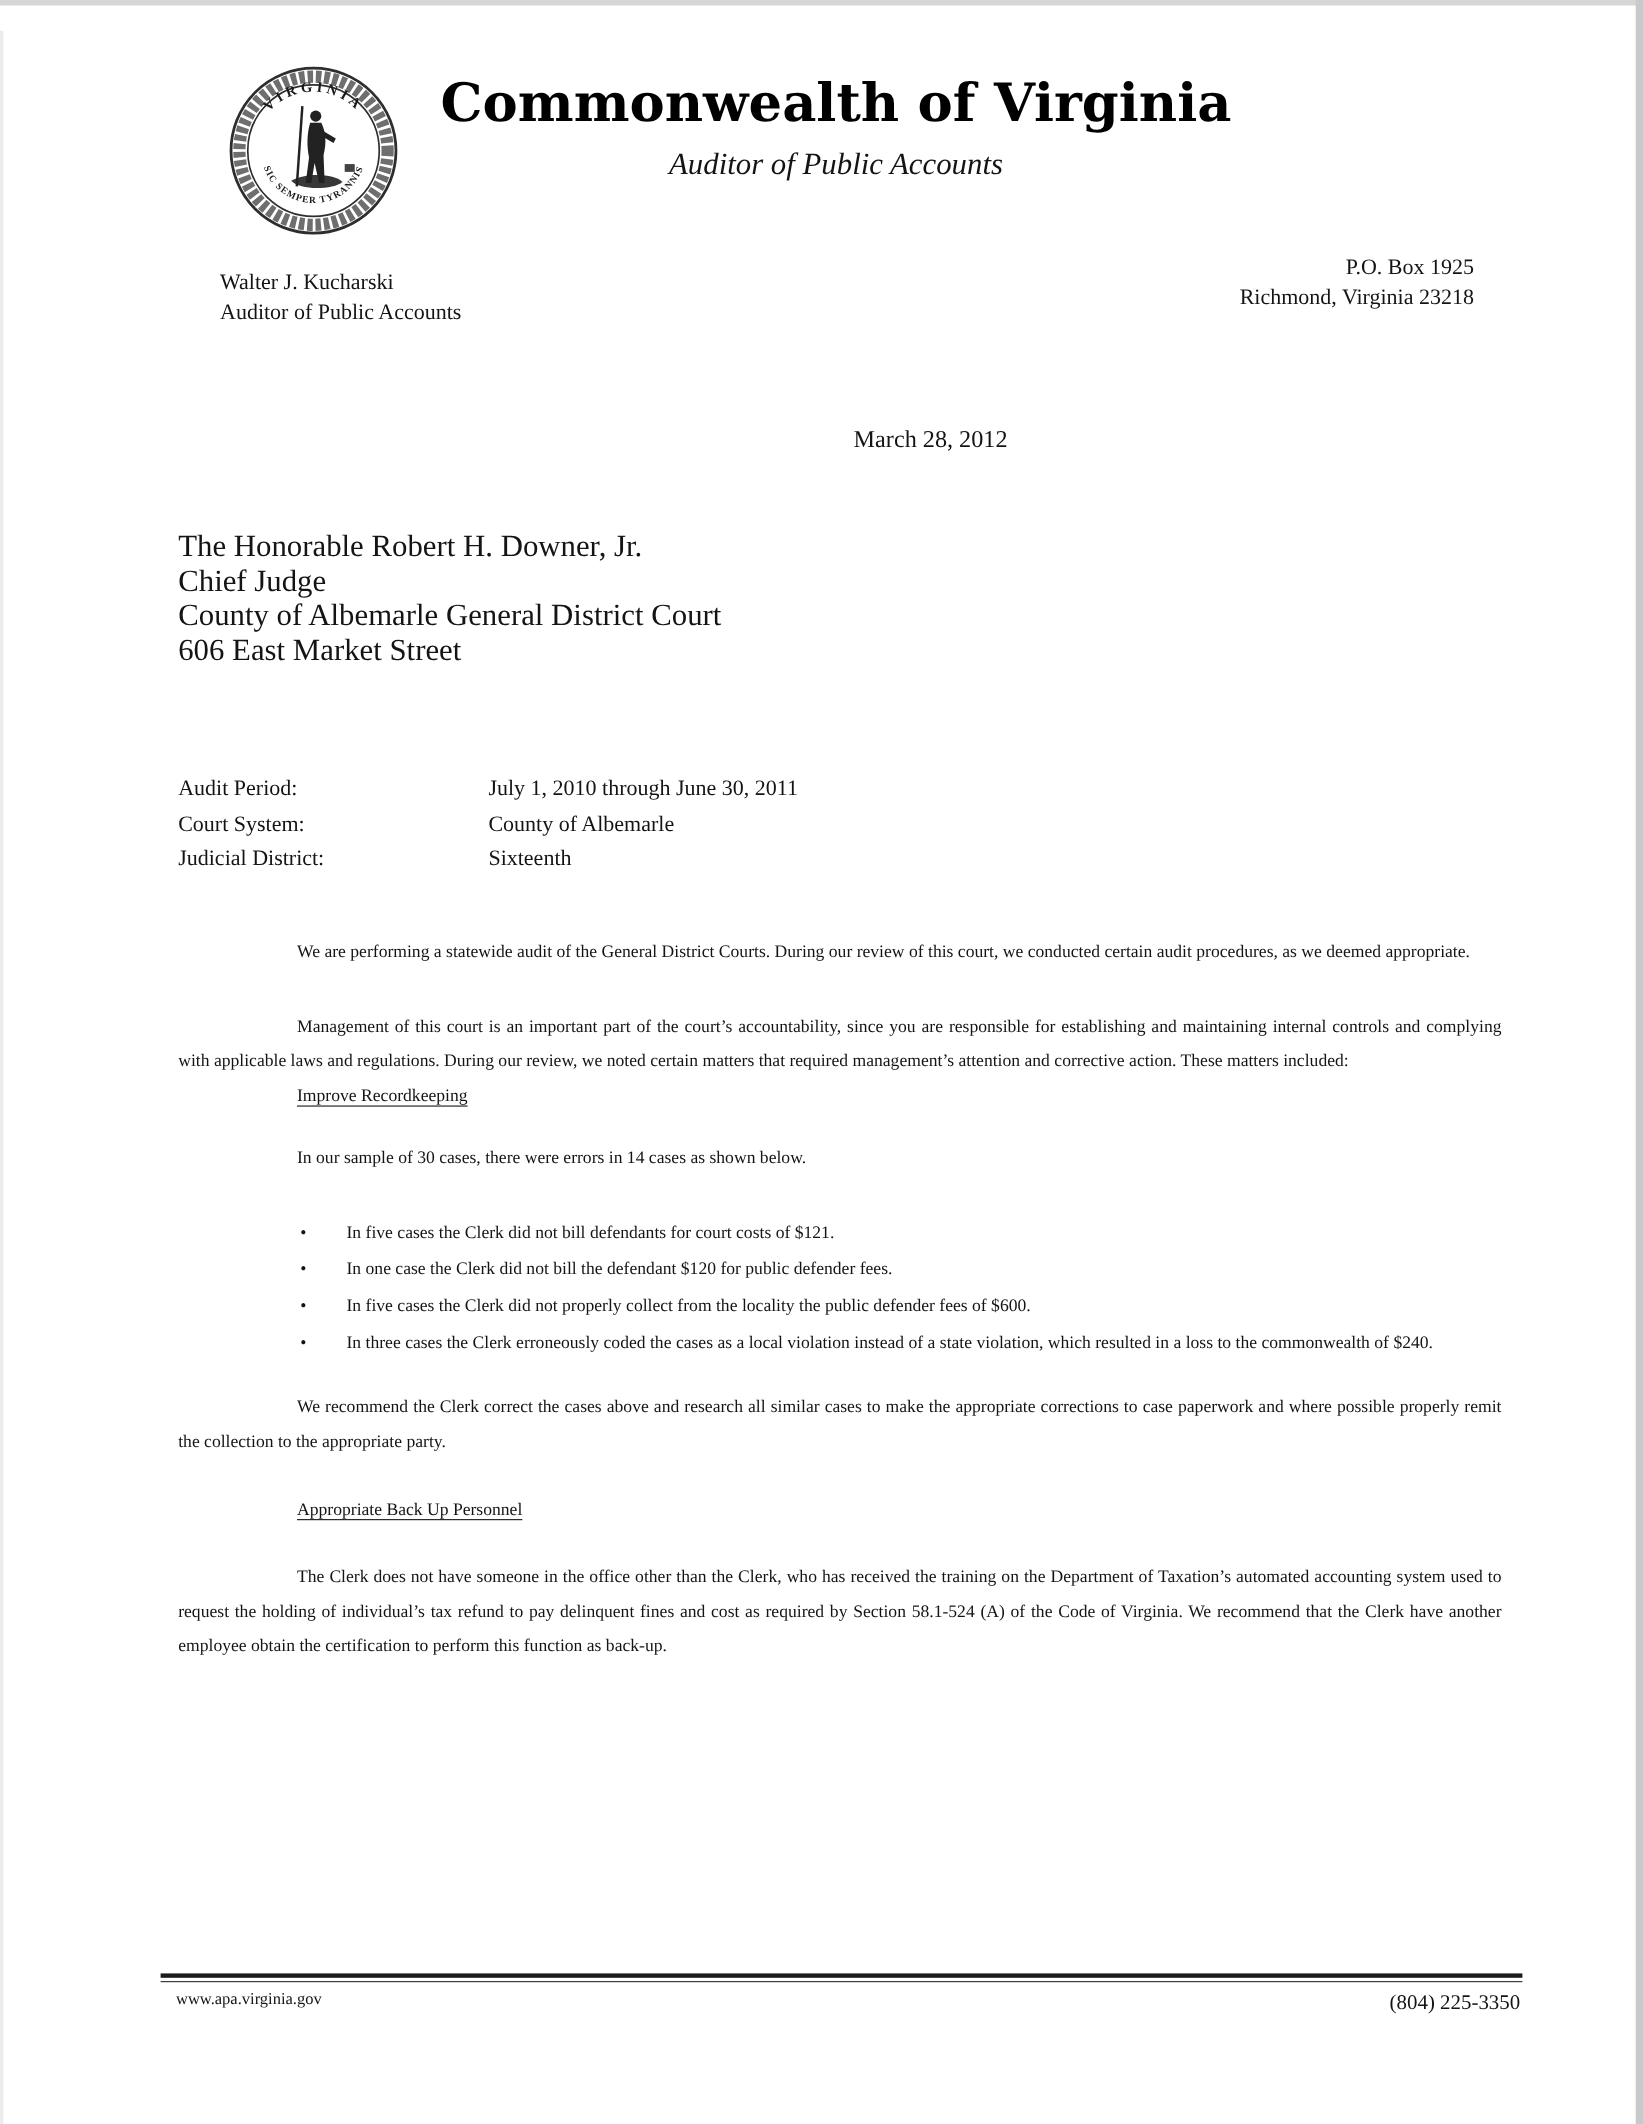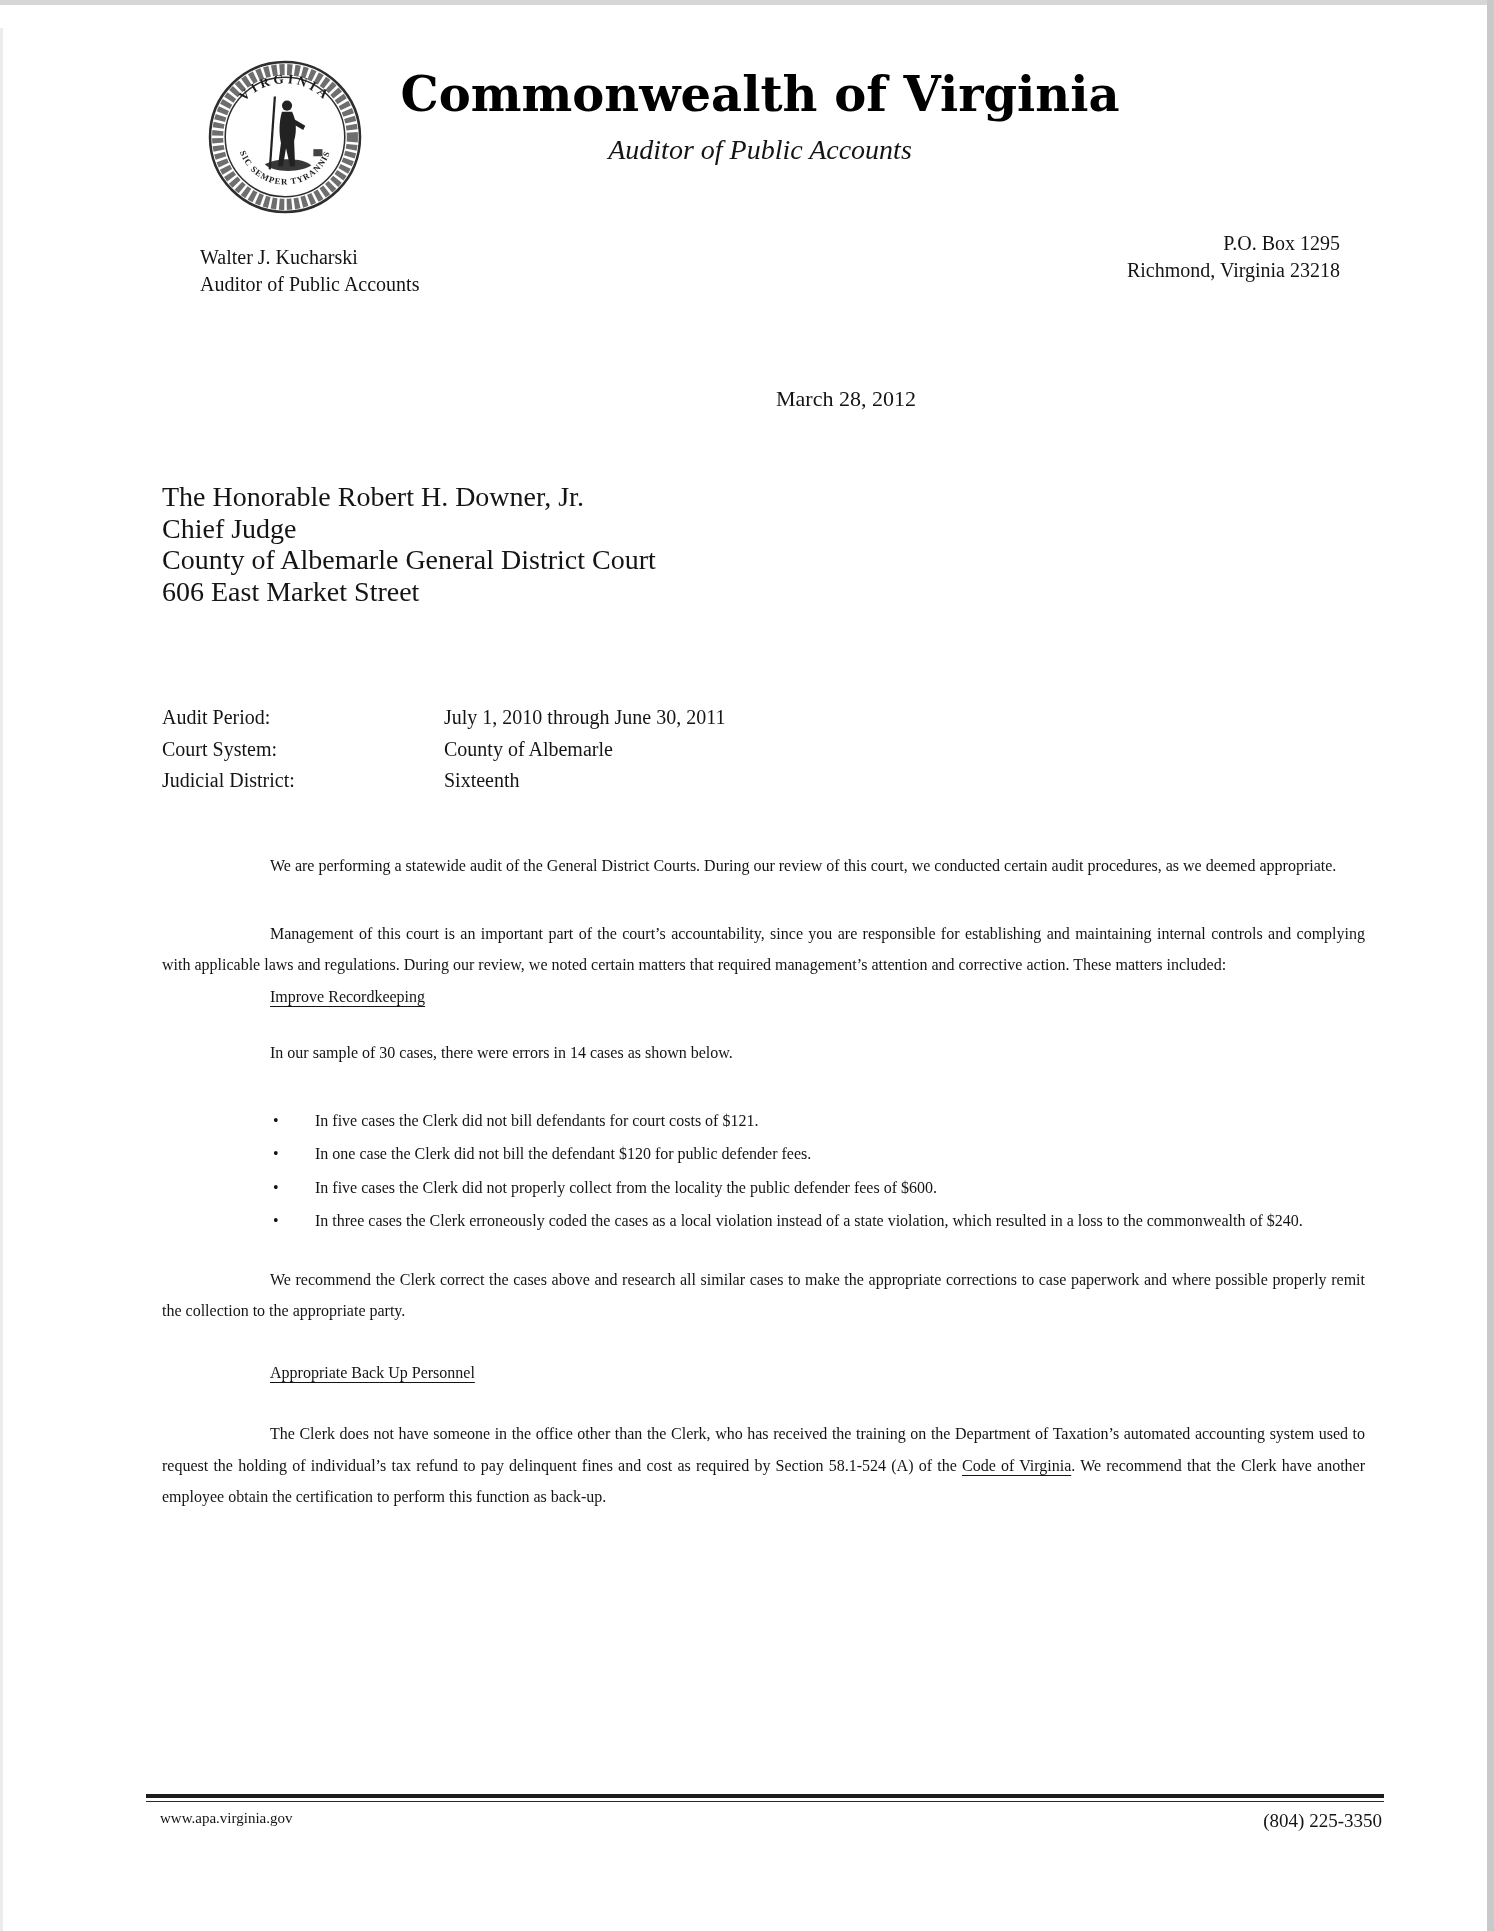--- a/index.html
+++ b/index.html
@@ -45,21 +45,21 @@
   }
   .body p{margin:0;text-indent:108px;}
   .body p.mt{margin-top:36px;}
   .heading{
     margin:26px 0 0 0;text-indent:0;
     text-decoration:underline;text-underline-offset:4px;
   }
   .body ul{margin:36px 0 0 0;padding:0 0 0 153px;list-style:none;}
   .body li{position:relative;text-align:justify;margin:0 0 2px 0;}
   .body li::before{content:"\2022";position:absolute;left:-42px;top:0;}
-  .code-link{text-decoration:underline;text-underline-offset:4px;}
+  .code-link{text-underline-offset:4px;}
 
   .footer-rule{
     position:absolute;left:146px;top:1794px;width:1238px;height:3px;
     border-top:4px solid #1c1c1c;border-bottom:1px solid #2a2a2a;
   }
   .footer-left{position:absolute;left:160px;top:1810px;font-size:15px;}
   .footer-right{position:absolute;right:112px;top:1810px;font-size:19px;}
 </style>
 </head>
 <body>
@@ -97,21 +97,21 @@
     <h1 class="org-title">Commonwealth of Virginia</h1>
     <div class="dept-title">Auditor of Public Accounts</div>
   </div>
 
   <div class="sender">
     <div>Walter J. Kucharski</div>
     <div>Auditor of Public Accounts</div>
   </div>
 
   <div class="return-address">
-    <div>P.O. Box 1295</div>
+    <div>P.O. Box 1925</div>
     <div>Richmond, Virginia  23218</div>
   </div>
 
   <div class="date-line">March 28, 2012</div>
 
   <div class="recipient">
     <div>The Honorable Robert H. Downer, Jr.</div>
     <div>Chief Judge</div>
     <div>County of Albemarle General District Court</div>
     <div>606 East Market Street</div>

